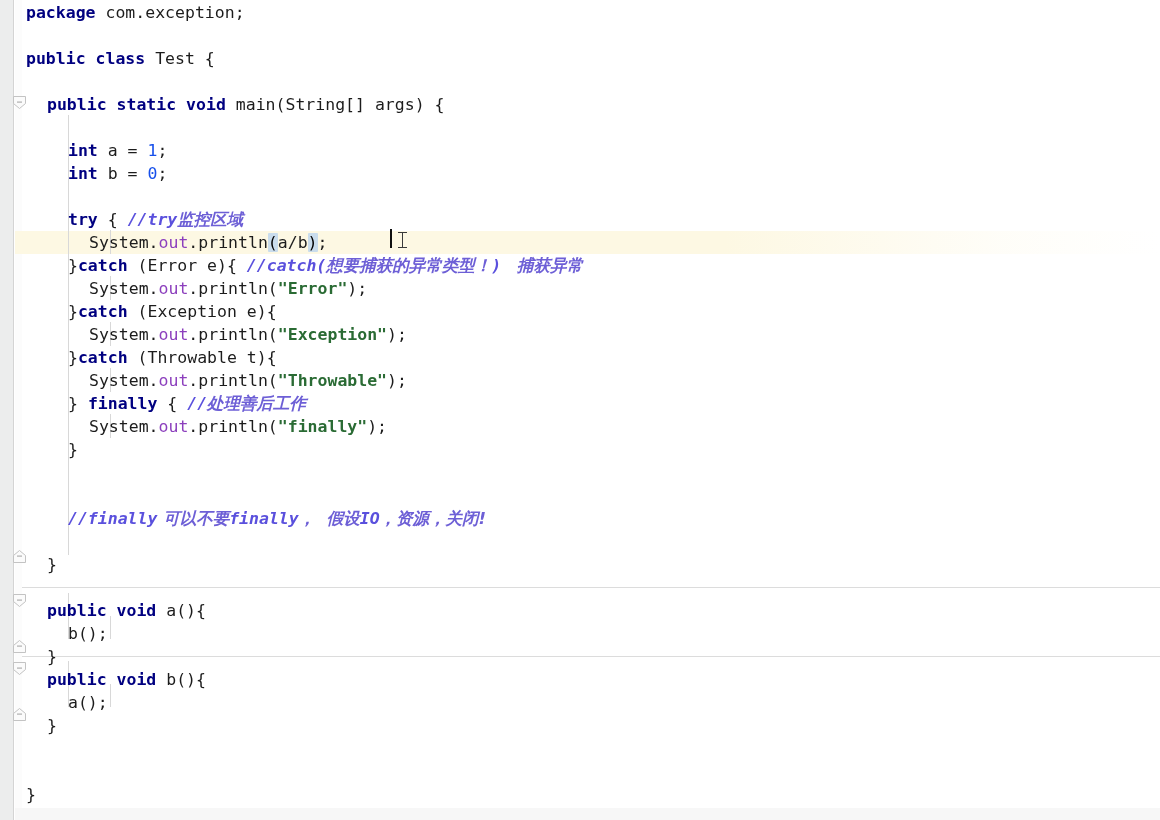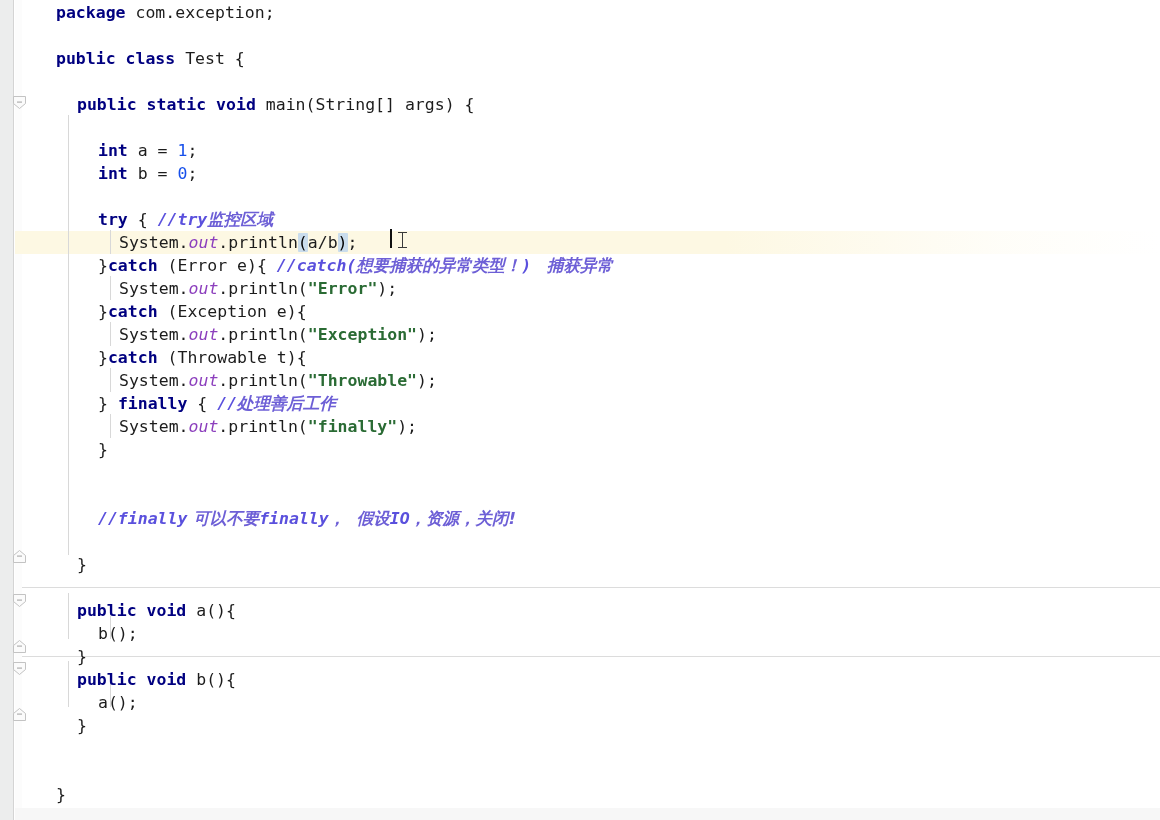--- a/index.html
+++ b/index.html
@@ -67,21 +67,20 @@
     line-height: 23px;
     white-space: pre;
     z-index: 4;
   }
   .line {
     position: absolute;
     left: 0;
     height: 23px;
     line-height: 23px;
     white-space: pre;
-    margin-left: 30px;
   }
 
   
   .caret-line-bg {
     position: absolute;
     left: 15px;
     width: 1145px;
     height: 23px;
     background: #fdf8e3;
     z-index: 1;
@@ -107,21 +106,21 @@
     height: 1px;
     background: #dcdcdc;
     z-index: 3;
   }
 
   
   .kw      { color: #000080; font-weight: bold; }
   .ident   { color: #1c1c1c; }
   .num     { color: #1750eb; }
   .str     { color: #2a6b34; font-weight: bold; }
-  .field   { color: #8c3fbd; font-style: italic; }
+  .field   { color: #8c3fbd; }
   .punct   { color: #1c1c1c; }
   .cmt     { color: #5a50dd; font-style: italic; font-weight: bold; }
   .cmt-cn  { color: #6d5fd6; font-style: italic; font-weight: bold;
              font-family: "DejaVu Sans", "Liberation Sans", sans-serif; }
 
   .brk {
     background: #c9dcec;
     border-radius: 1px;
   }
 

